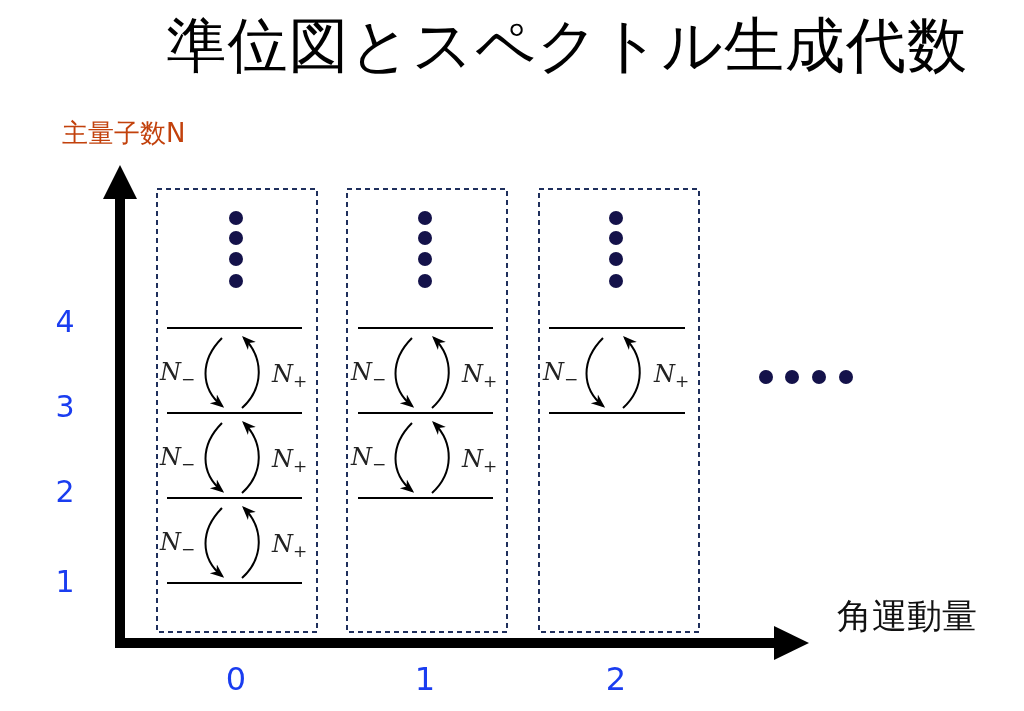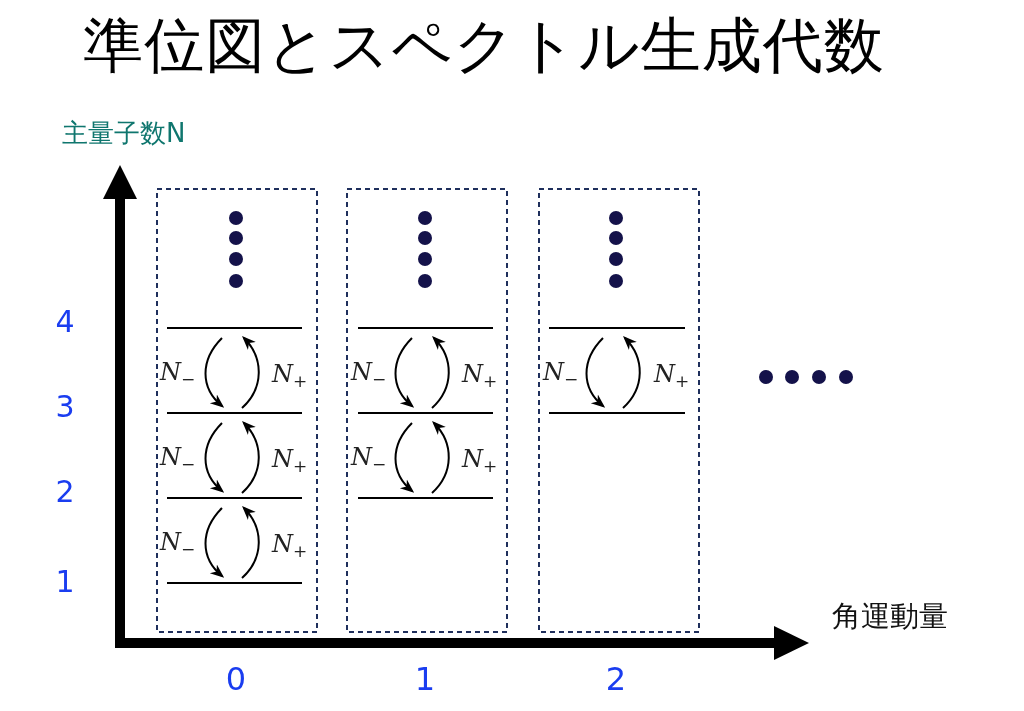--- a/index.html
+++ b/index.html
@@ -1,19 +1,19 @@
 <!DOCTYPE html>
 <html><head>
   <meta charset="utf-8">
   <style>
     html, body { margin: 0; padding: 0; background: #ffffff; }
     body { width: 1024px; height: 711px; position: relative; overflow: hidden; font-family: "DejaVu Sans", sans-serif; }
-    .title { position: absolute; left: 8px; top: 6px; width: 952px; text-align: center; font-size: 60px; color: #000; letter-spacing: 1px; font-family: "DejaVu Sans", sans-serif; }
-    .ylabel { position: absolute; left: 62px; top: 116px; font-size: 26px; color: #0f766e; font-family: "DejaVu Sans", sans-serif; }
-    .xlabel { position: absolute; left: 832px; top: 596px; width: 150px; text-align: left; font-size: 29px; line-height: 40px; color: #111; font-family: "DejaVu Sans", sans-serif; }
+    .title { position: absolute; left: 16px; top: 6px; width: 952px; text-align: right; font-size: 60px; color: #000; letter-spacing: 1px; font-family: "DejaVu Sans", sans-serif; }
+    .ylabel { position: absolute; left: 62px; top: 116px; font-size: 26px; color: #c2410c; font-family: "DejaVu Sans", sans-serif; }
+    .xlabel { position: absolute; left: 832px; top: 596px; width: 150px; text-align: center; font-size: 35px; line-height: 40px; color: #111; font-family: "DejaVu Sans", sans-serif; }
     .ytick { position: absolute; left: 48px; width: 34px; text-align: center; font-size: 30px; color: #1a3df0; font-family: "DejaVu Sans", sans-serif; }
     .xtick { position: absolute; top: 660px; width: 40px; text-align: center; font-size: 32px; color: #1a3df0; font-family: "DejaVu Sans", sans-serif; }
     svg.diagram { position: absolute; left: 0; top: 0; }
     .mlabel { font-family: "DejaVu Serif", serif; font-style: italic; font-size: 24px; fill: #222; }
     .msub { font-family: "DejaVu Serif", serif; font-style: normal; font-size: 17px; fill: #222; }
   </style>
 </head>
 <body>
 
 <div class="title">準位図とスペクトル生成代数</div>

